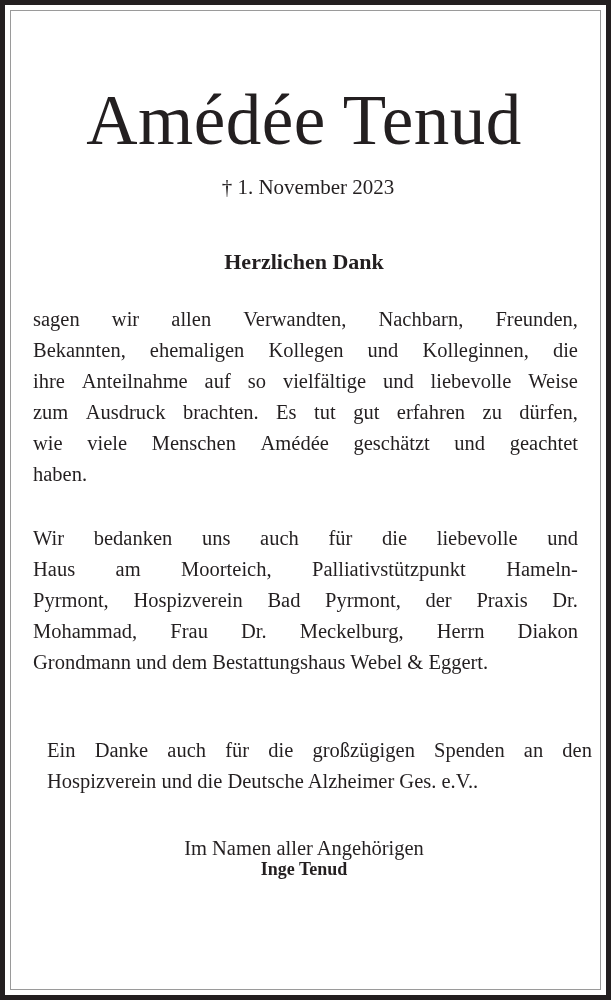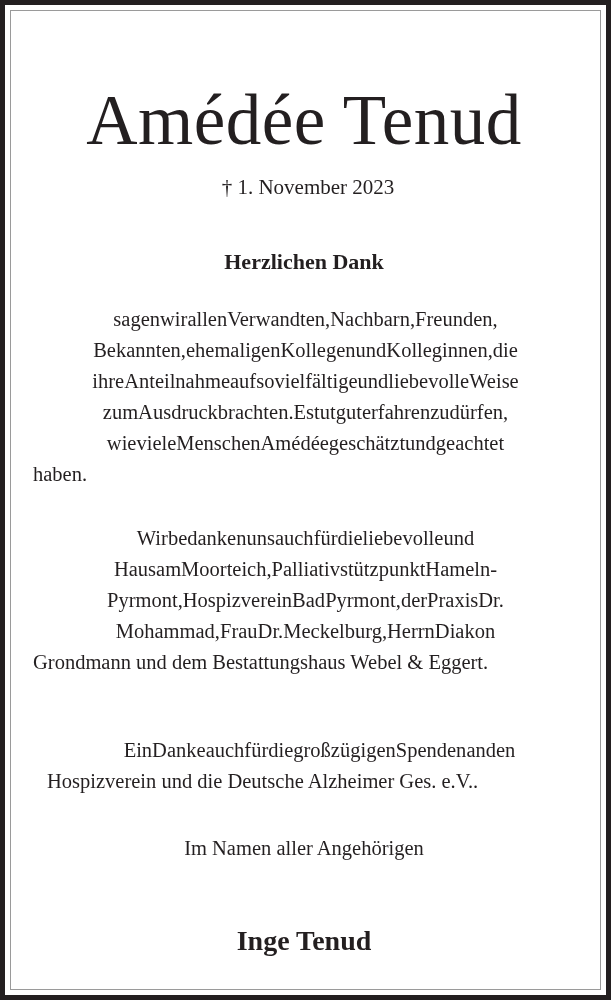--- a/index.html
+++ b/index.html
@@ -68,33 +68,33 @@
       text-align: justify;
       text-align-last: justify;
       white-space: nowrap;
       height: 31px;
     }
     .para .line.last {
       text-align-last: left;
     }
     .line-inner {
       display: flex;
-      justify-content: center;
+      justify-content: space-between;
     }
     .p1 { top: 304px; }
     .p2 { top: 523px; }
     .p3 { top: 735px; margin-left: 14px; }
     .sig-intro {
       top: 834px;
       font-size: 20.5px;
       line-height: 28px;
     }
     .sig-name {
-      top: 926px;
-      font-size: 28px;
+      top: 854px;
+      font-size: 18px;
       line-height: 30px;
       font-weight: bold;
     }
     .place-date {
       top: 942px;
       font-size: 22px;
       line-height: 28px;
       margin-top: 48px;
     }
   </style>

